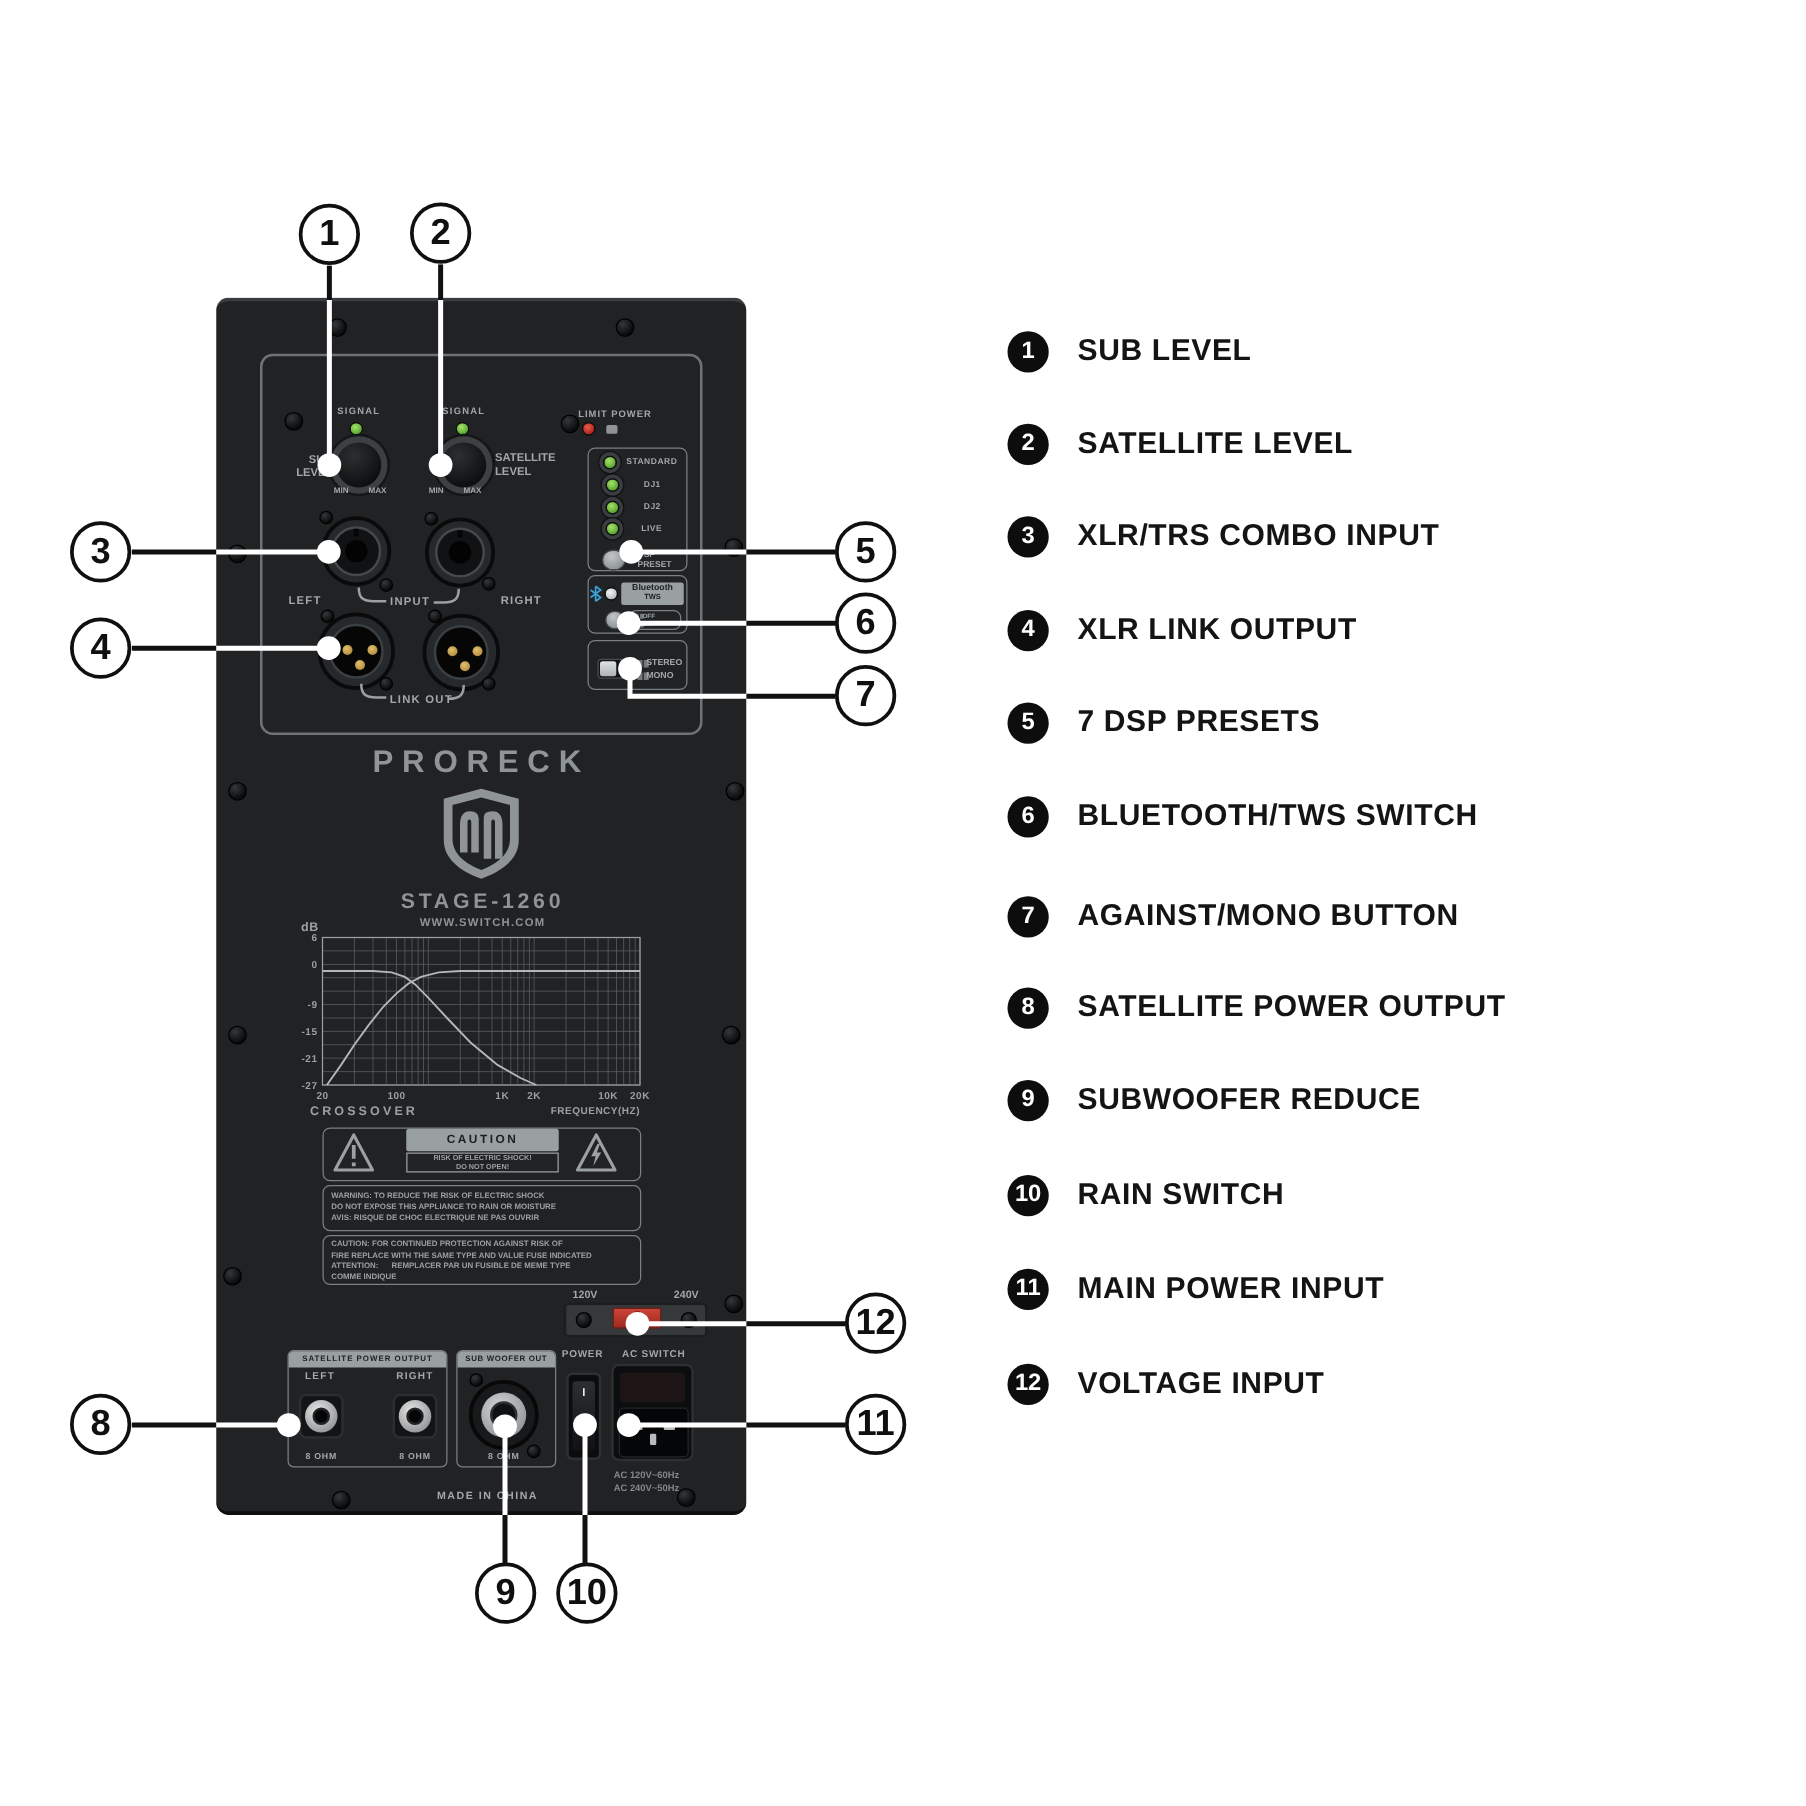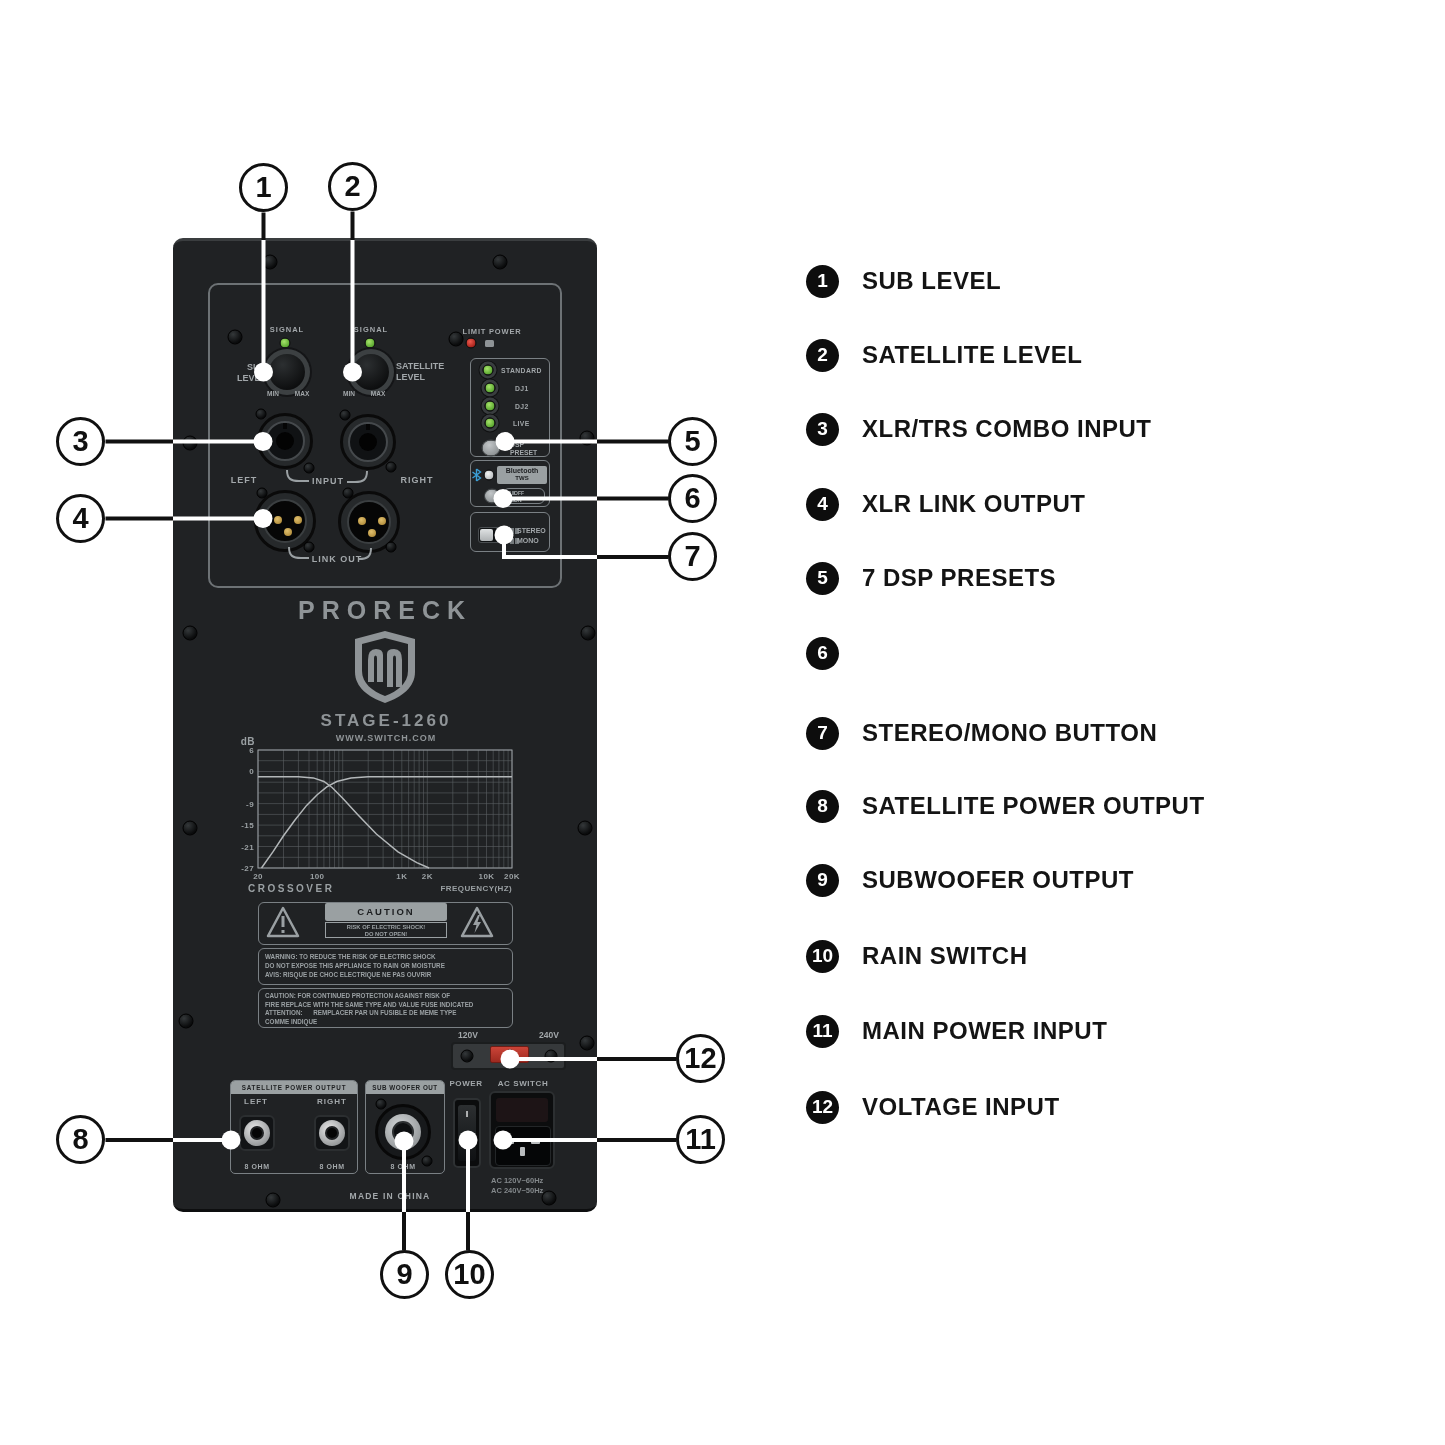--- a/index.html
+++ b/index.html
@@ -380,32 +380,33 @@
   <div class="leg-row" style="top:487px;">
       <div class="leg-badge">4</div>
       <div class="leg-lbl">XLR LINK OUTPUT</div>
     </div>
   <div class="leg-row" style="top:561px;">
       <div class="leg-badge">5</div>
       <div class="leg-lbl">7 DSP PRESETS</div>
     </div>
   <div class="leg-row" style="top:636px;">
       <div class="leg-badge">6</div>
+      <div class="leg-lbl">BLUETOOTH/TWS SWITCH</div>
     </div>
   <div class="leg-row" style="top:716px;">
       <div class="leg-badge">7</div>
-      <div class="leg-lbl">STEREO/MONO BUTTON</div>
+      <div class="leg-lbl">AGAINST/MONO BUTTON</div>
     </div>
   <div class="leg-row" style="top:789px;">
       <div class="leg-badge">8</div>
       <div class="leg-lbl">SATELLITE POWER OUTPUT</div>
     </div>
   <div class="leg-row" style="top:863px;">
       <div class="leg-badge">9</div>
-      <div class="leg-lbl">SUBWOOFER OUTPUT</div>
+      <div class="leg-lbl">SUBWOOFER REDUCE</div>
     </div>
   <div class="leg-row" style="top:939px;">
       <div class="leg-badge">10</div>
       <div class="leg-lbl">RAIN SWITCH</div>
     </div>
   <div class="leg-row" style="top:1014px;">
       <div class="leg-badge">11</div>
       <div class="leg-lbl">MAIN POWER INPUT</div>
     </div>
   <div class="leg-row" style="top:1090px;">

